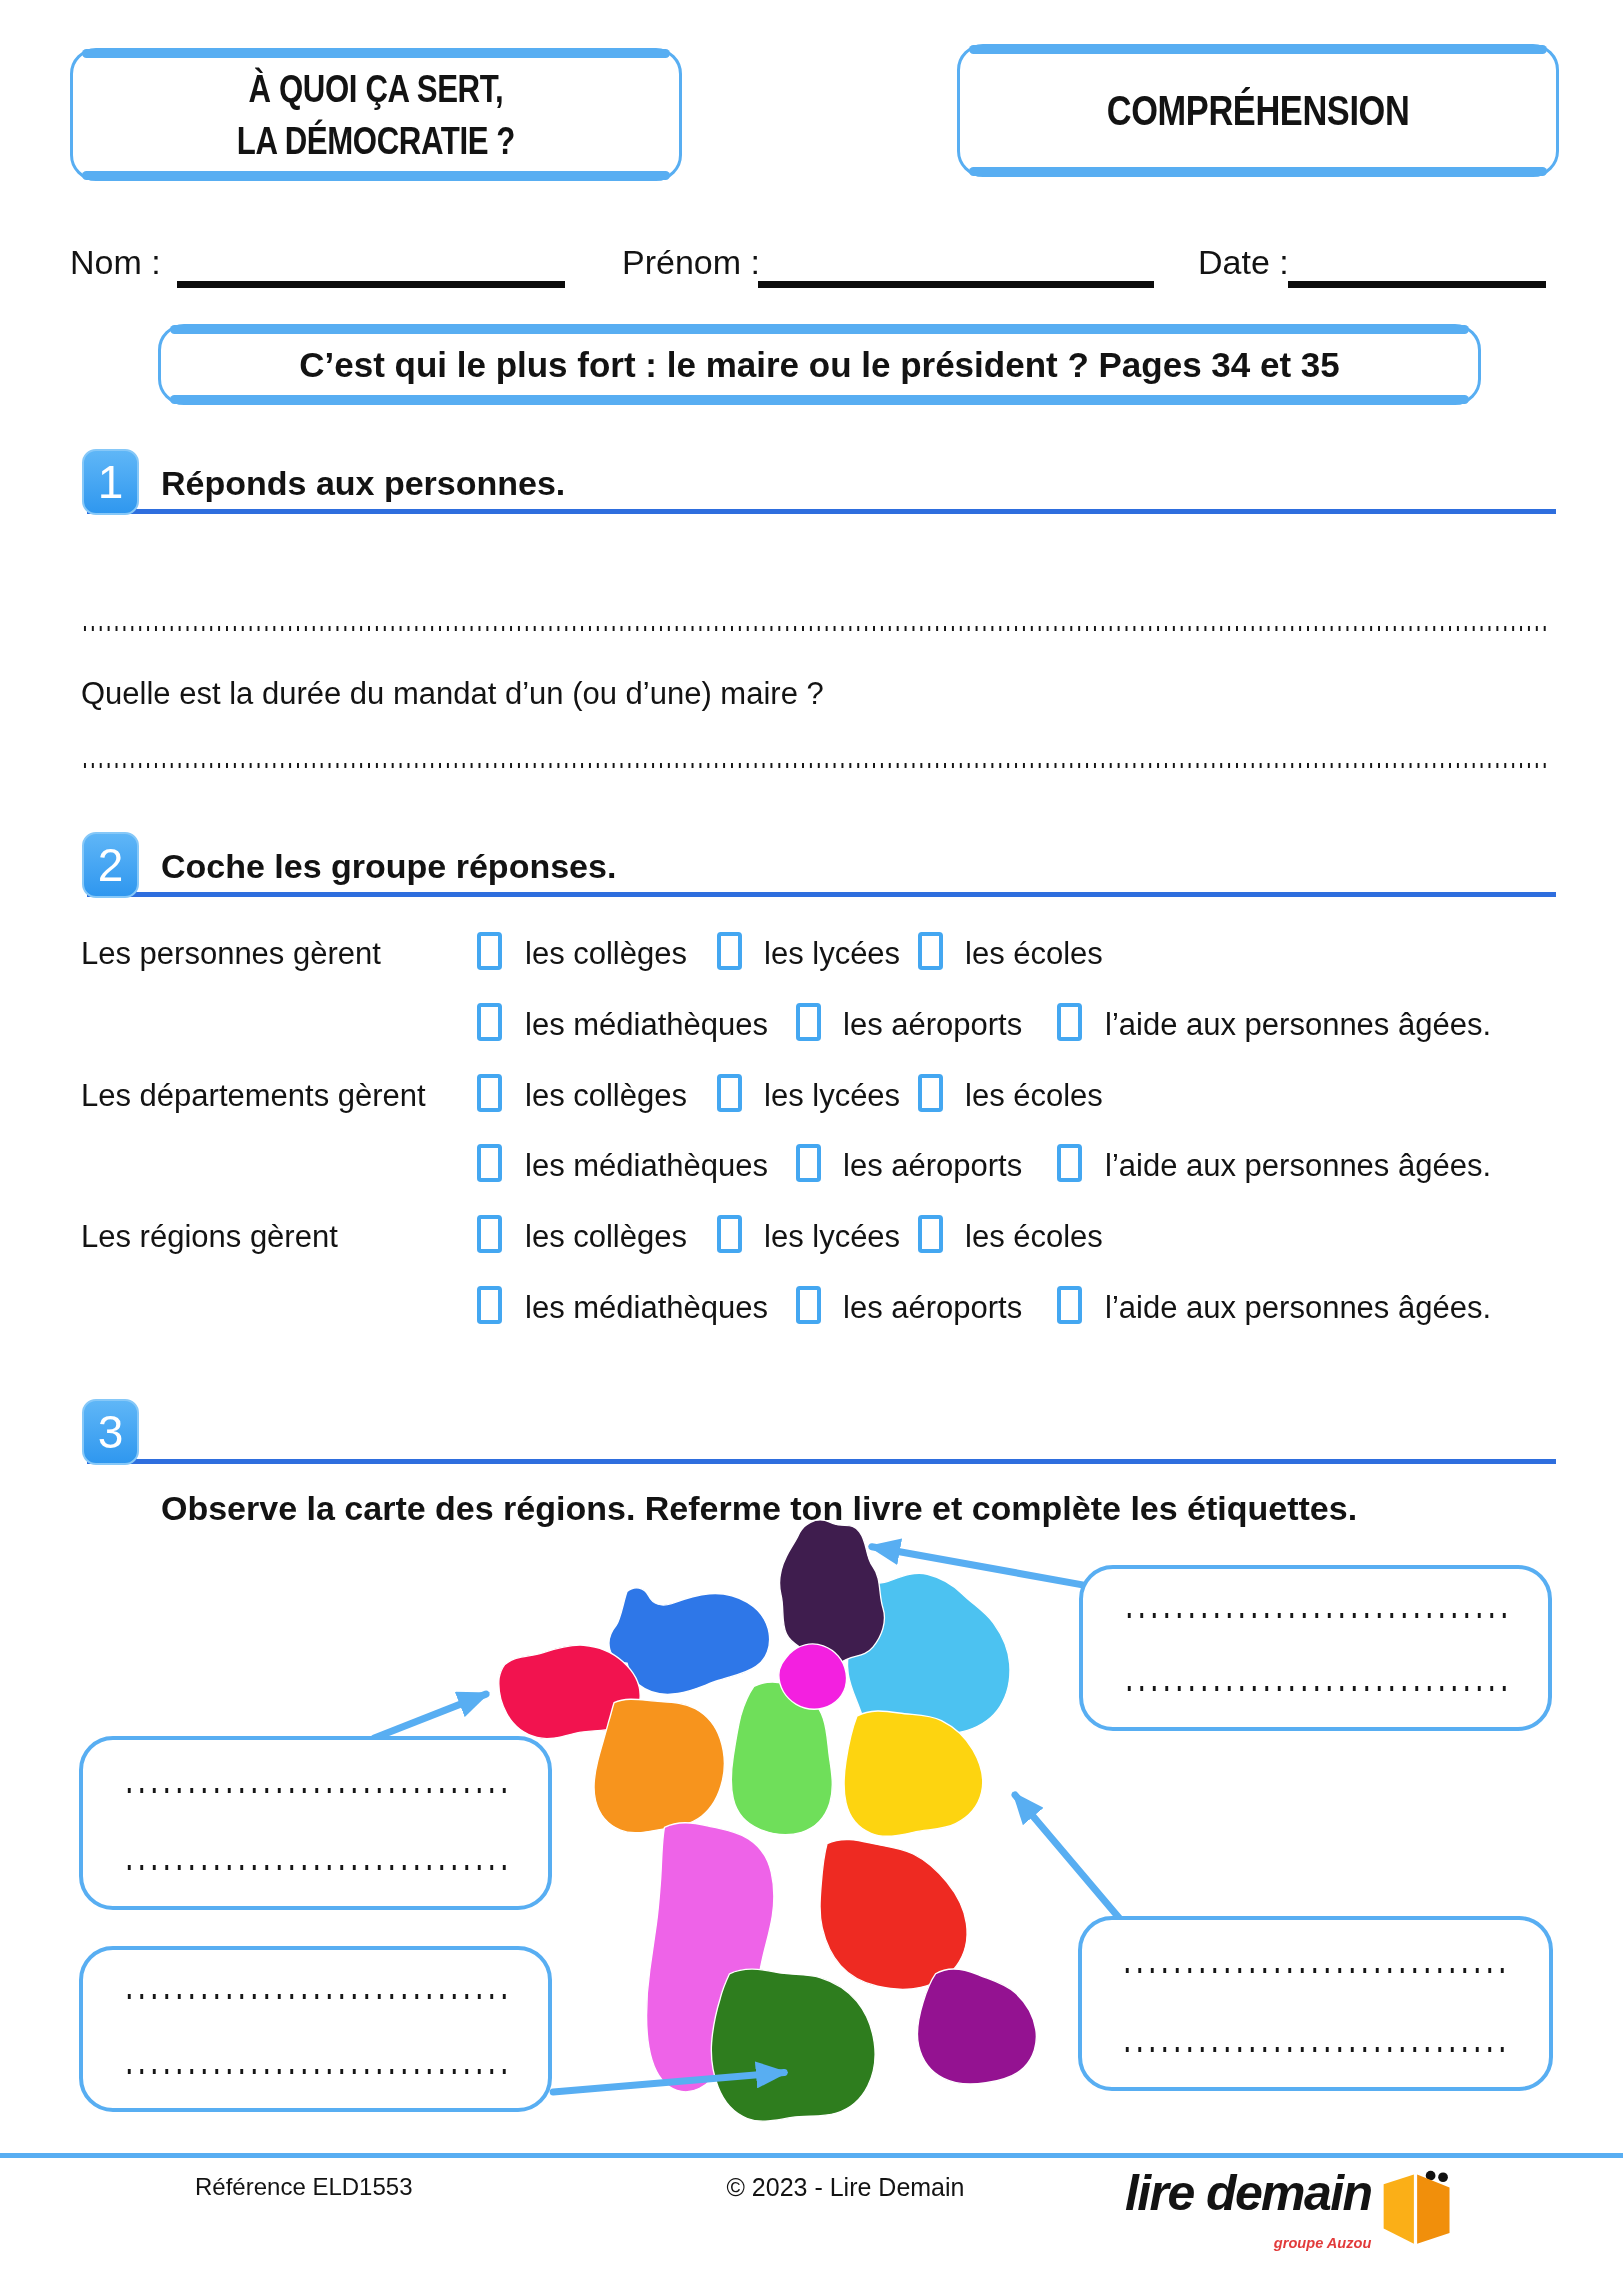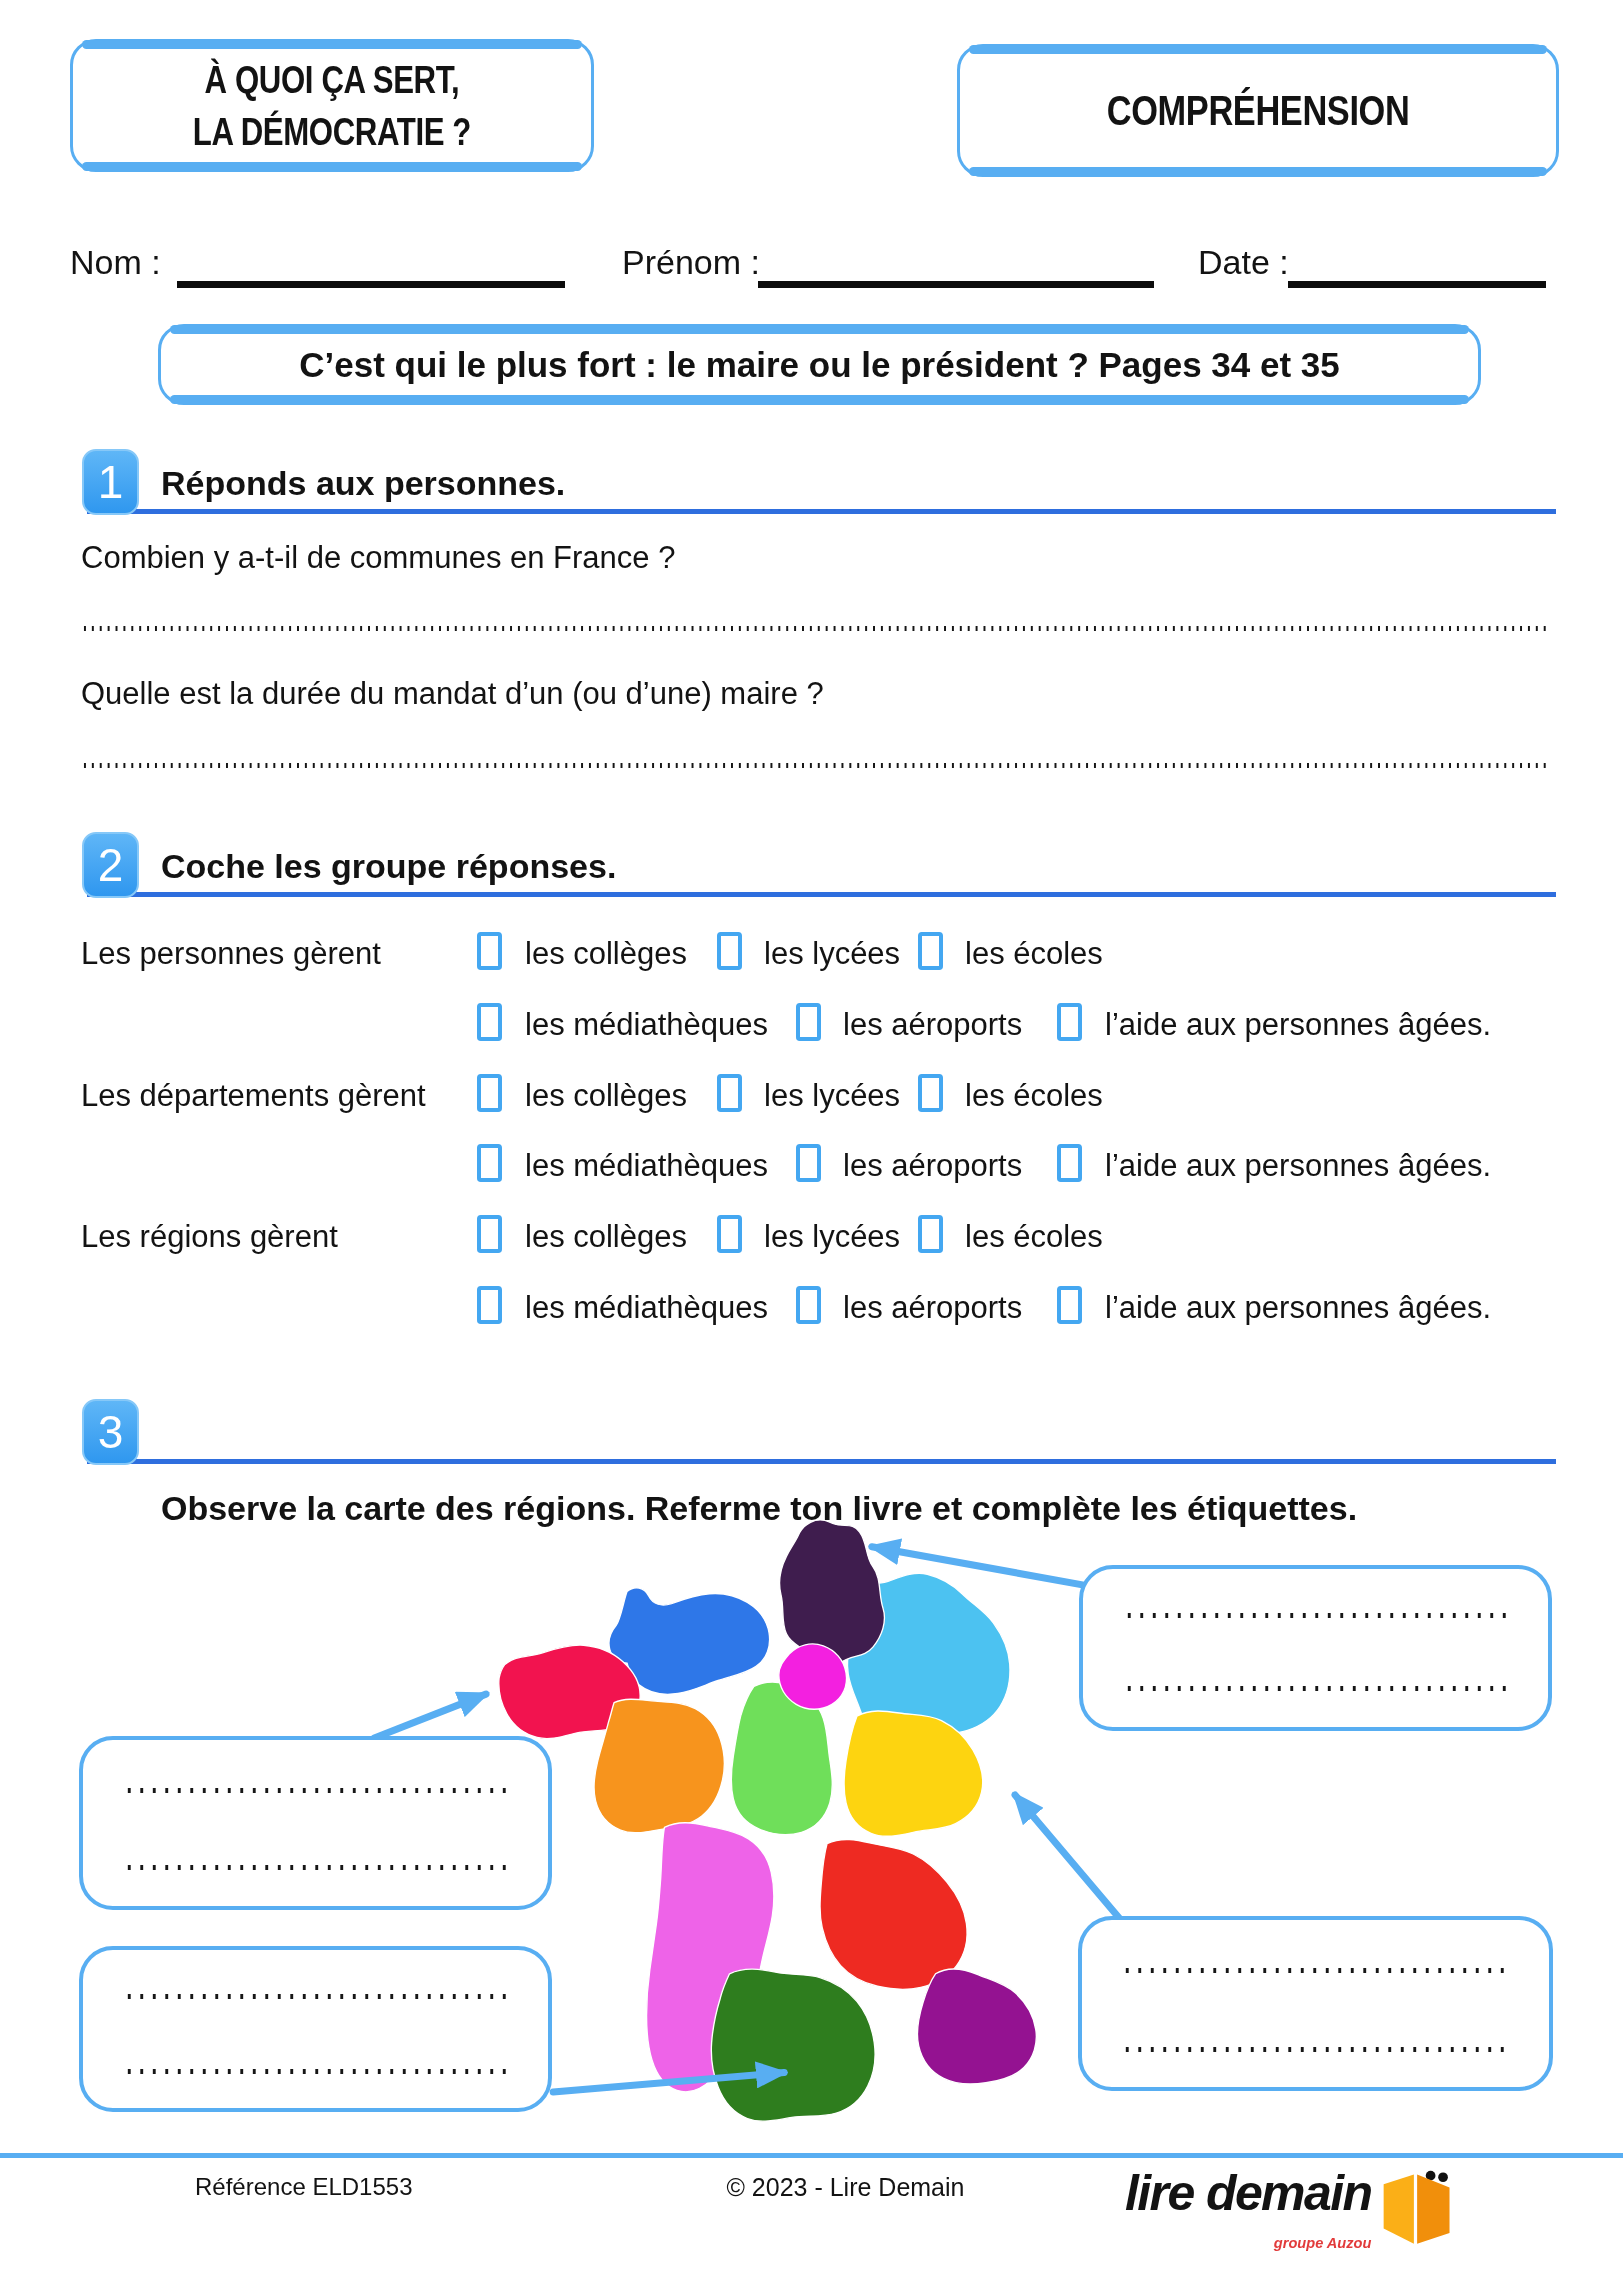--- a/index.html
+++ b/index.html
@@ -65,21 +65,21 @@
   .foot-text{position:absolute;font-size:24px;white-space:nowrap}
   .logo-wrap{position:absolute;display:flex;align-items:center}
   .logo-text{font-size:50px;font-style:italic;font-weight:bold;letter-spacing:-1.6px;line-height:1;white-space:nowrap}
   .logo-sub{font-size:14.6px;font-style:italic;font-weight:bold;color:var(--logo-sub-red);text-align:right;margin-top:17px;letter-spacing:0}
 </style>
 </head>
 <body>
 
 <div class="page">
 
-  <div class="hdr-box" style="left:70px;top:39px;width:524px;height:133px">
+  <div class="hdr-box" style="left:70px;top:48px;width:612px;height:133px">
     <div class="hdr-inner">
         <div class="cond topic-text">
       <div>À QUOI ÇA SERT,</div>
       <div>LA DÉMOCRATIE ?</div>
     </div>
       </div>
   </div>
   <div class="hdr-box" style="left:957px;top:44px;width:602px;height:133px">
     <div class="hdr-inner">
         <span class="cond type-text">COMPRÉHENSION</span>
@@ -98,21 +98,20 @@
         <span class="title-text">C’est qui le plus fort : le maire ou le président ? Pages 34 et 35</span>
       </div>
   </div>
 
   <div class="sec-line" style="left:87px;top:509px;width:1469px"></div>
   <div class="badge" style="left:82px;top:449px">
       <span>1</span>
     </div>
   <div class="sec-heading" style="left:161px;top:465px">Réponds aux personnes.</div>
 
-  <div class="q" style="left:81px;top:540px">Combien y a-t-il de communes en France ?</div>
   <div class="dots-sm" style="left:81px;top:625px;width:1467px"></div>
   <div class="q" style="left:81px;top:676px">Quelle est la durée du mandat d’un (ou d’une) maire ?</div>
   <div class="dots-sm" style="left:81px;top:762px;width:1467px"></div>
 
   <div class="sec-line" style="left:87px;top:892px;width:1469px"></div>
   <div class="badge" style="left:82px;top:832px">
       <span>2</span>
     </div>
   <div class="sec-heading" style="left:161px;top:848px">Coche les groupe réponses.</div>
 

